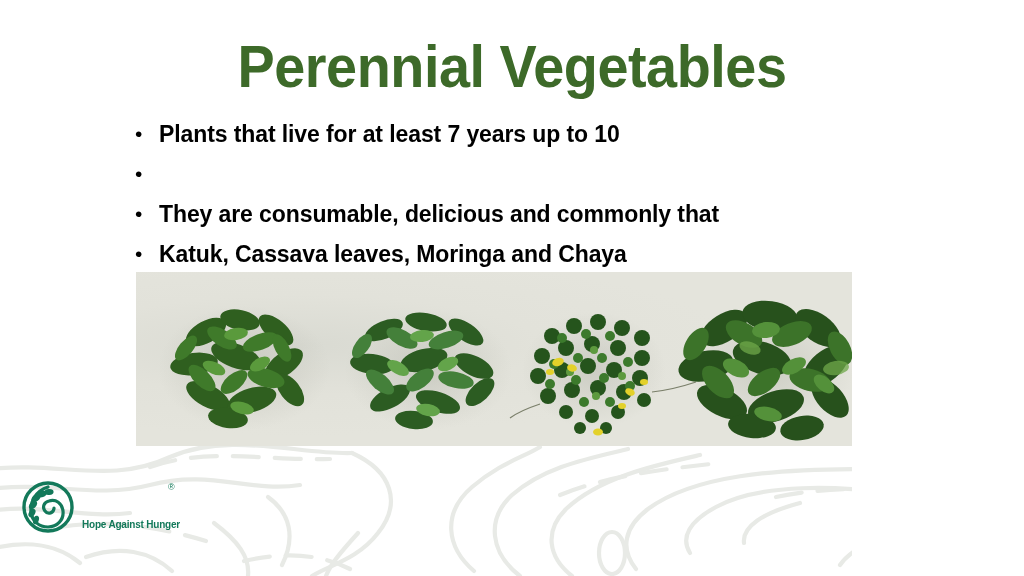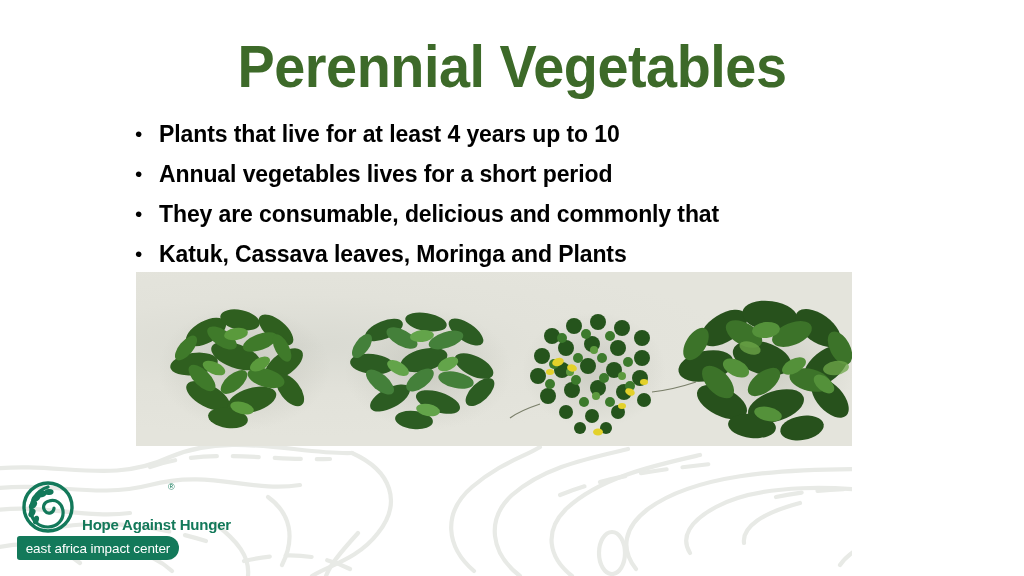--- a/index.html
+++ b/index.html
@@ -100,21 +100,21 @@
     position:absolute;
     left:150px; top:4px;
     color:#13795a;
     font-size:9px;
     line-height:9px;
   }
   .logo-tag {
     position:absolute;
     left:64px; top:39px;
     color:#13795a;
-    font-size:15px;
+    font-size:10px;
     line-height:14px;
     font-weight:bold;
     letter-spacing:-0.2px;
     white-space:nowrap;
   }
   .pill {
     position:absolute;
     left:17px; top:536px;
     width:162px; height:24px;
     background:#13795a;
@@ -166,33 +166,32 @@
       <path d="M980,60 C1004,62 1020,66 1034,70"></path>
     </g>
     <ellipse cx="612" cy="112" rx="13" ry="21" fill="none" stroke="#e8eae6" stroke-width="4.2"></ellipse>
   </svg>
 
   <div class="title">Perennial Vegetables</div>
 
   <div class="bullets">
     <div class="bullet-row">
       <span class="bullet-dot">•</span>
-      <span class="bullet-text">Plants that live for at least 4 years up to 10</span>
+      <span class="bullet-text">Plants that live for at least 7 years up to 10</span>
     </div>
     <div class="bullet-row">
       <span class="bullet-dot">•</span>
-      <span class="bullet-text">Annual vegetables lives for a short period</span>
     </div>
     <div class="bullet-row">
       <span class="bullet-dot">•</span>
       <span class="bullet-text">They are consumable, delicious and commonly that</span>
     </div>
     <div class="bullet-row">
       <span class="bullet-dot">•</span>
-      <span class="bullet-text">Katuk, Cassava leaves, Moringa and Plants</span>
+      <span class="bullet-text">Katuk, Cassava leaves, Moringa and Chaya</span>
     </div>
   </div>
 
   <div class="photo">
     <svg width="752" height="174" viewBox="0 0 752 174" aria-hidden="true">
       <defs>
         <radialGradient id="gShadow" cx="50%" cy="50%" r="50%">
           <stop offset="0%" stop-color="#b9bab0" stop-opacity="0.55"></stop>
           <stop offset="100%" stop-color="#b9bab0" stop-opacity="0"></stop>
         </radialGradient>
@@ -374,17 +373,14 @@
         <ellipse cx="11" cy="24" rx="5" ry="3.2" transform="rotate(-46 11 24)"></ellipse>
         <ellipse cx="10" cy="32" rx="4.6" ry="3" transform="rotate(-60 10 32)"></ellipse>
         <ellipse cx="14" cy="39" rx="4.4" ry="2.8" transform="rotate(-72 14 39)"></ellipse>
         <ellipse cx="27" cy="11" rx="4.6" ry="3" transform="rotate(-4 27 11)"></ellipse>
       </g>
     </svg>
     <div class="logo-reg">®</div>
     <div class="logo-tag">Hope Against Hunger</div>
   </div>
 
-  <div class="pill">
-    <span class="pill-text">east africa impact center</span>
-  </div>
 
 </div>
 
 </body></html>

